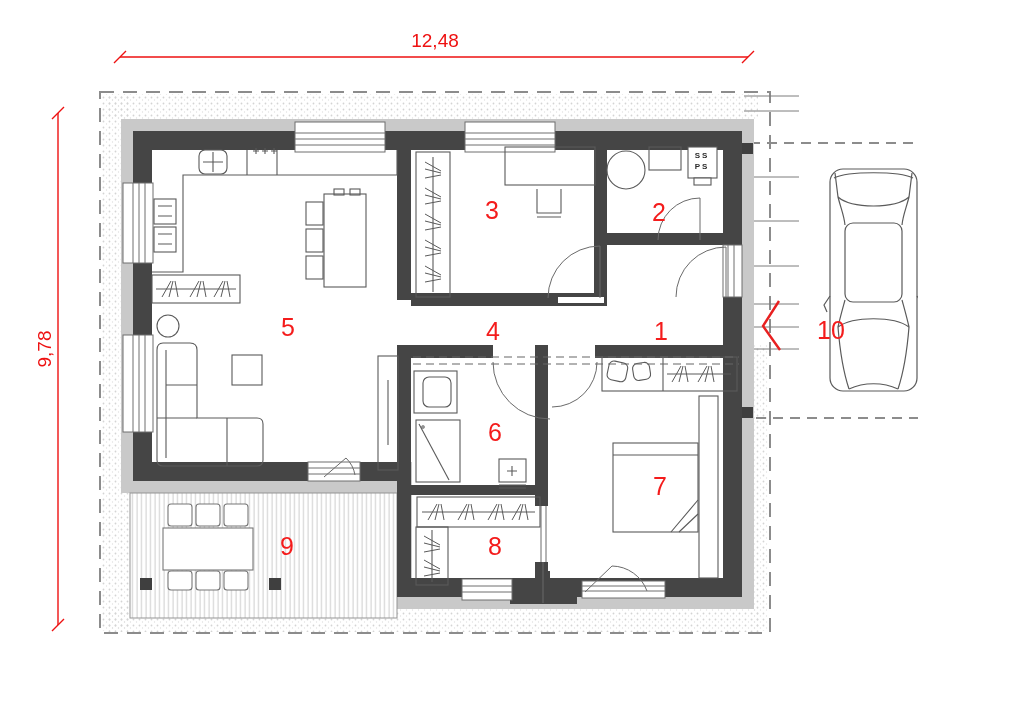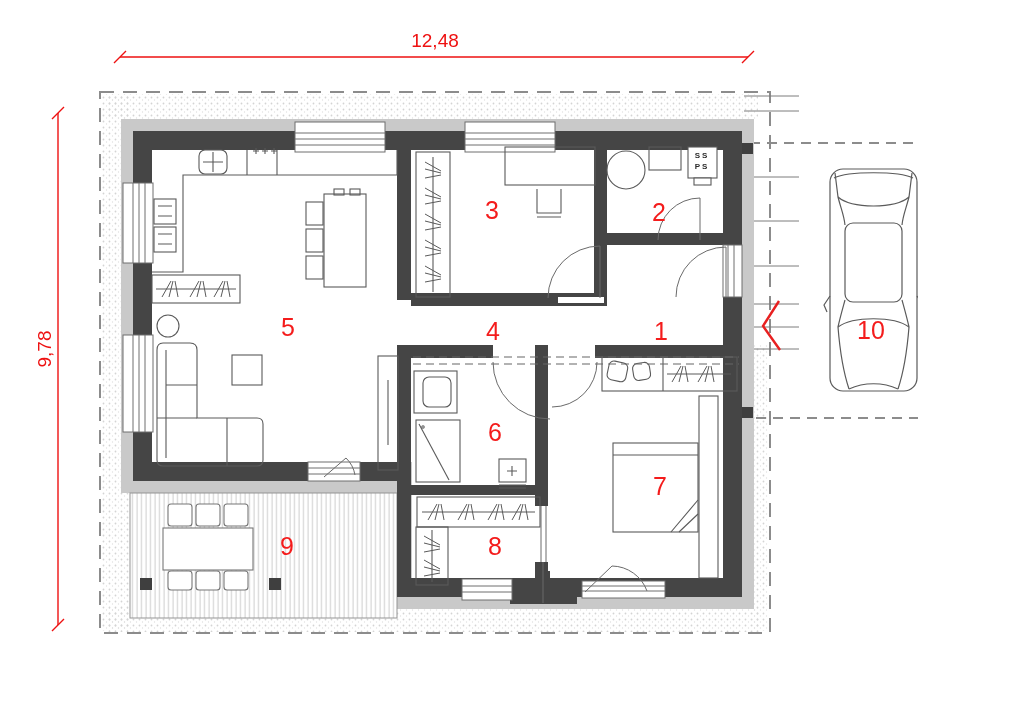--- a/index.html
+++ b/index.html
@@ -294,17 +294,17 @@
 
 <div class="lbl room-num" style="left:661px;top:331px">1</div>
 <div class="lbl room-num" style="left:659px;top:212px">2</div>
 <div class="lbl room-num" style="left:492px;top:210px">3</div>
 <div class="lbl room-num" style="left:493px;top:331px">4</div>
 <div class="lbl room-num" style="left:288px;top:327px">5</div>
 <div class="lbl room-num" style="left:495px;top:432px">6</div>
 <div class="lbl room-num" style="left:660px;top:486px">7</div>
 <div class="lbl room-num" style="left:495px;top:546px">8</div>
 <div class="lbl room-num" style="left:287px;top:546px">9</div>
-<div class="lbl room-num" style="left:871px;top:330px">10</div>
+<div class="lbl room-num" style="left:831px;top:330px">10</div>
 
 <div class="lbl shaft" style="left:702px;top:162px"><span>SS</span><br><span>PS</span></div>
 
 </div>
 
 </body></html>

